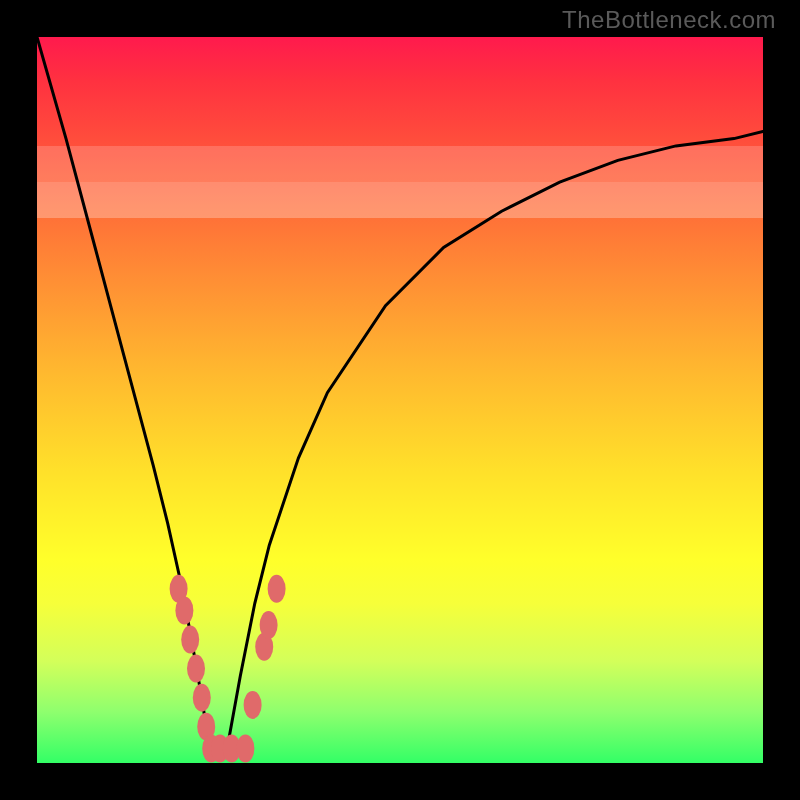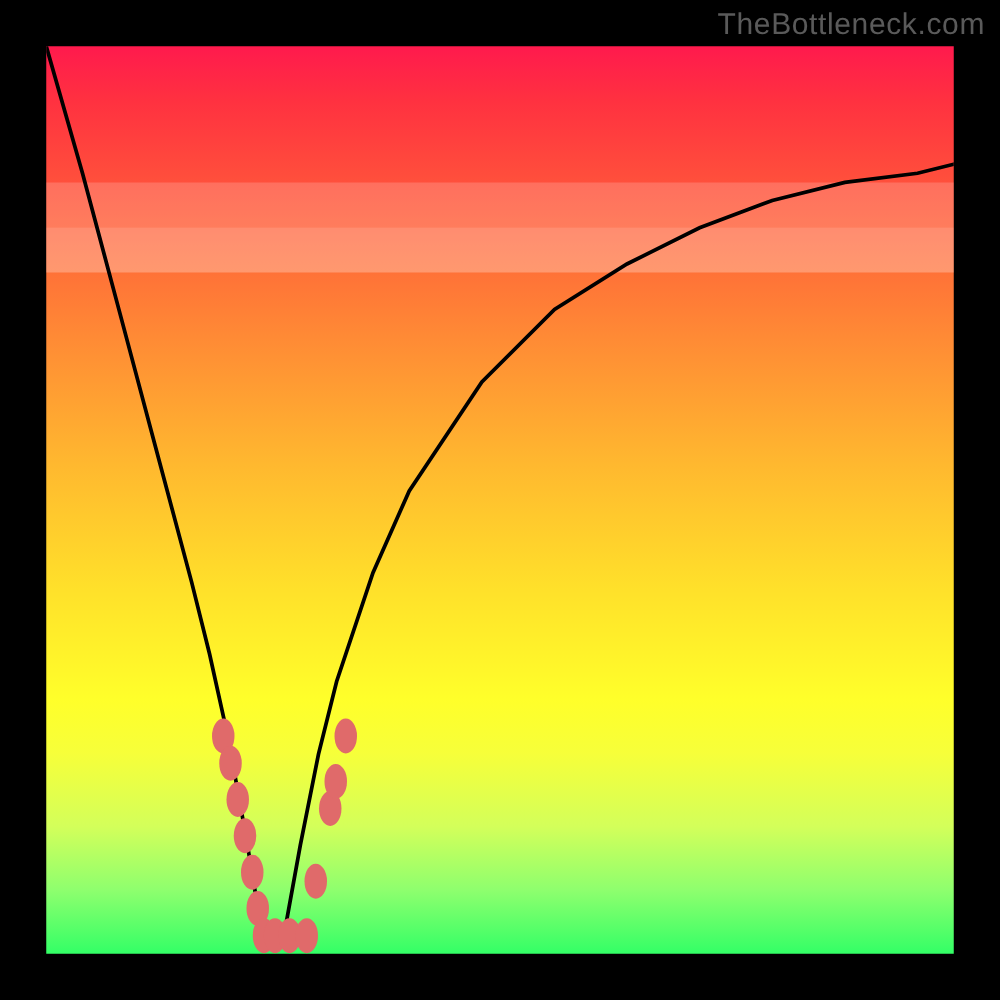--- a/index.html
+++ b/index.html
@@ -55,21 +55,21 @@
     stroke-width: 3;
     stroke-linecap: round;
   }
   .curve-layer .blob {
     fill: #e06a6a;
     stroke: none;
   }
   .watermark {
     position: absolute;
     top: 6px;
-    right: 12px;
+    right: 24px;
     color: #5a5a5a;
     font-size: 24px;
     font-weight: 500;
     letter-spacing: 0.5px;
     user-select: none;
   }
 </style>
 </head>
 <body>
 

